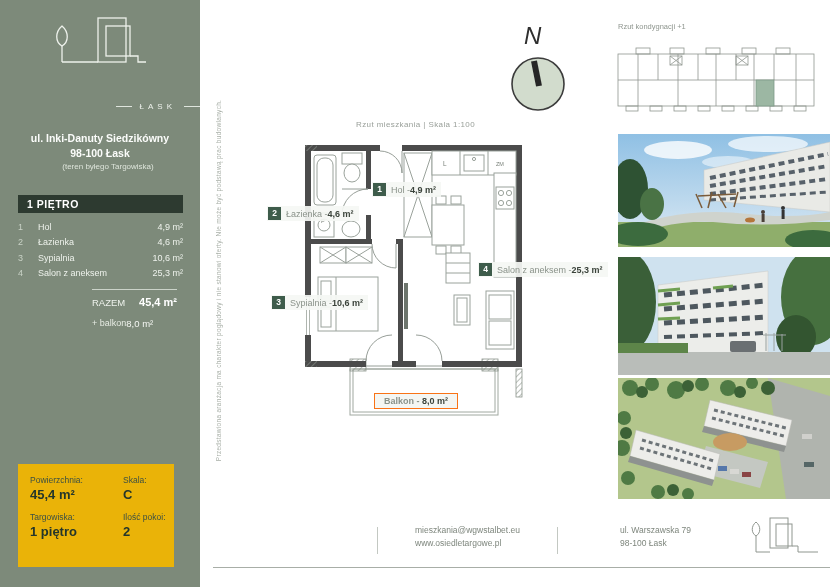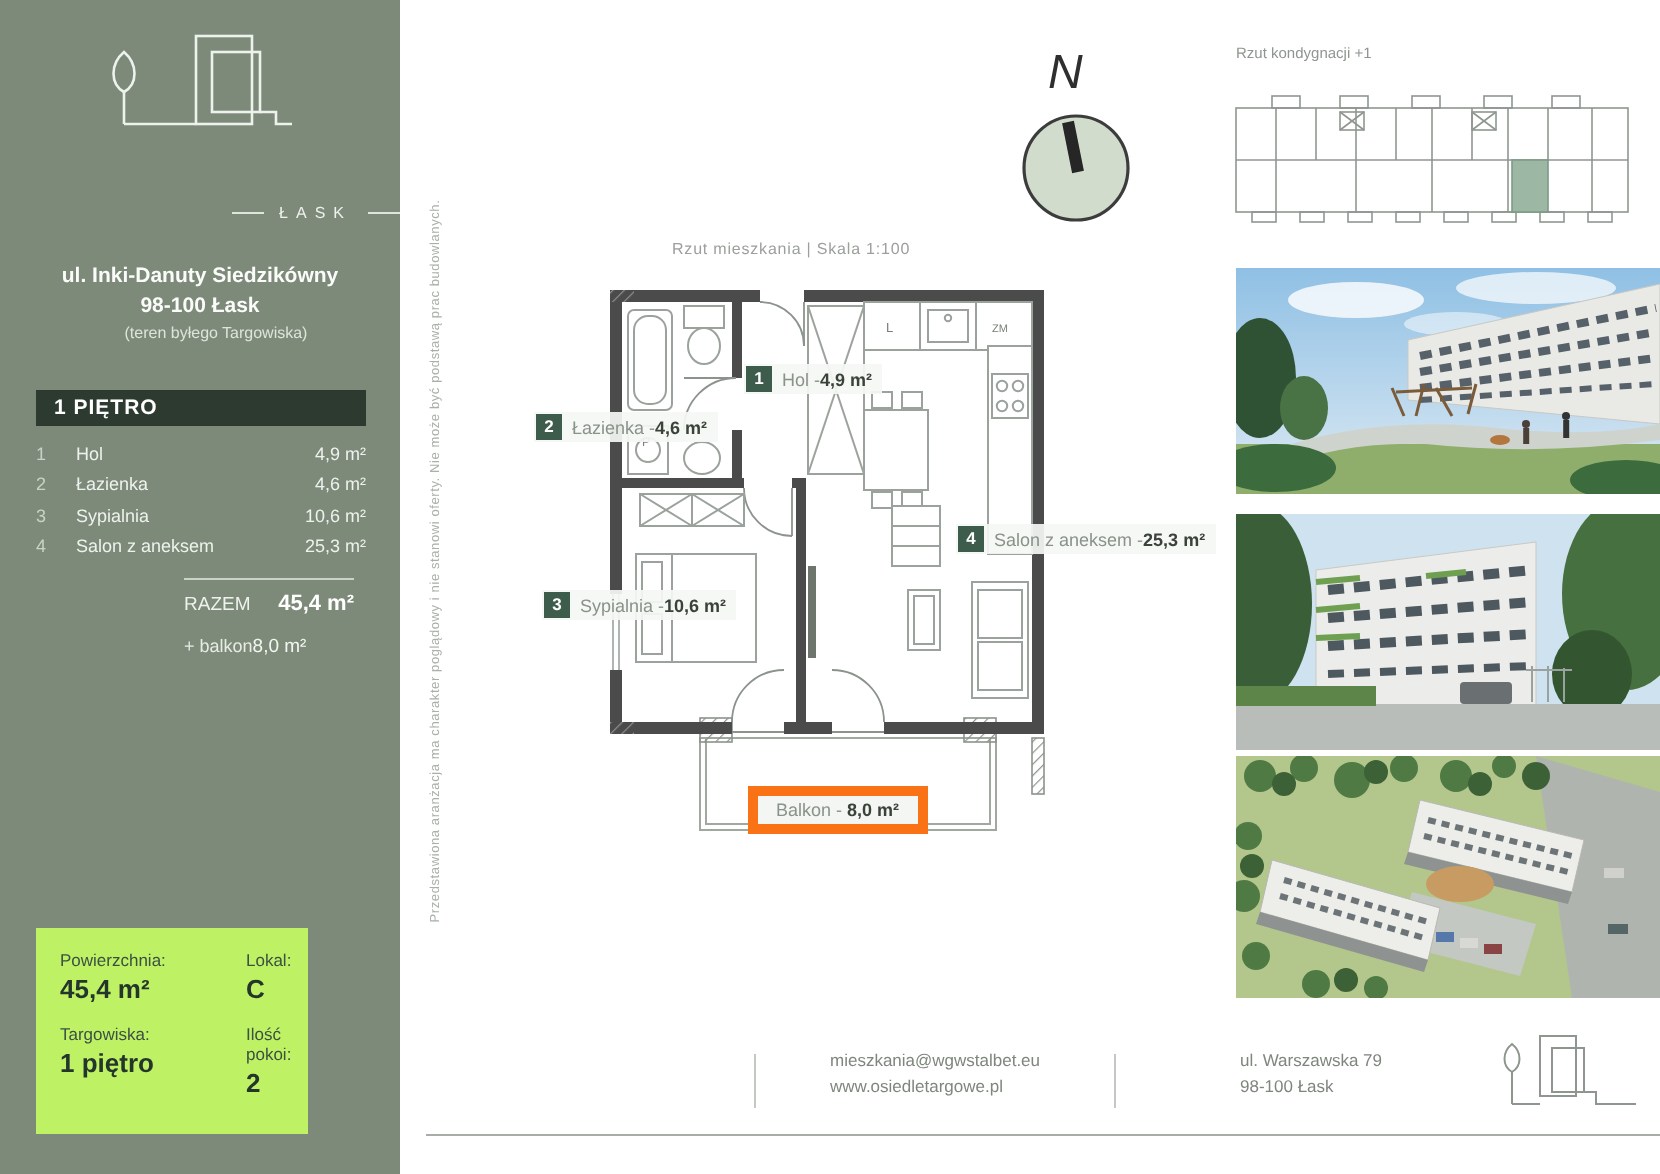--- a/index.html
+++ b/index.html
@@ -27,46 +27,46 @@
   .room-row .ar{text-align:right;}
   .sum-divider{position:absolute;left:92px;top:289px;width:85px;height:1px;background:#dfe5dd;opacity:.8;}
   .total-row{position:absolute;left:18px;top:296px;width:159px;display:flex;justify-content:space-between;align-items:baseline;}
   .total-row .lb{margin-left:74px;font-size:9.5px;color:#eef2ec;}
   .total-row .vl{font-weight:bold;font-size:11px;color:#ffffff;}
   .balk-row{position:absolute;left:18px;top:318px;width:159px;display:flex;}
   .balk-row .lb{margin-left:74px;font-size:9px;color:#e6ebe3;}
   .balk-row .vl{font-size:9.5px;color:#f4f6f2;}
   .unit-title{position:absolute;left:0;top:420px;width:200px;text-align:center;
               font-size:27px;font-weight:bold;color:#ffffff;letter-spacing:0.5px;}
-  .info-box{position:absolute;left:18px;top:464px;width:136px;height:103px;background:#bef264;
+  .info-box{position:absolute;left:18px;top:464px;width:156px;height:103px;background:#eab308;
             padding:11px 0 0 12px;color:#2f4237;}
   .info-grid{display:grid;grid-template-columns:93px 1fr;grid-row-gap:0;}
   .info-cell .lbl{font-size:8.5px;color:#3c5044;}
   .info-cell .val{font-size:13px;font-weight:bold;color:#24362b;margin-top:2px;}
   .info-cell{margin-bottom:10px;}
 
   
   .disclaimer{position:absolute;left:32px;top:277px;width:372px;text-align:center;
               font-size:6.5px;color:#a9b0a8;letter-spacing:0.3px;
               transform:rotate(-90deg);transform-origin:center;}
-  .plan-header{position:absolute;left:304px;top:120px;font-size:8px;color:#9aa09a;letter-spacing:0.4px;padding-left:32px;}
+  .plan-header{position:absolute;left:324px;top:120px;font-size:8px;color:#9aa09a;letter-spacing:0.4px;padding-left:32px;}
   .compass{position:absolute;left:498px;top:14px;width:80px;height:108px;}
   .overview-title{position:absolute;left:618px;top:22px;font-size:7.5px;color:#8f968f;}
   .overview-plan{position:absolute;left:614px;top:36px;width:214px;height:84px;}
   .floorplan{position:absolute;left:230px;top:125px;width:340px;height:305px;}
 
   .plan-label{position:absolute;display:flex;align-items:center;white-space:nowrap;
               background:rgba(245,247,244,0.92);padding:1px 5px 1px 1px;font-size:9px;color:#8a928a;}
   .plan-label .chip{display:inline-block;width:13px;height:13px;background:#3e5c4b;color:#ffffff;
                     font-size:8.5px;font-weight:bold;text-align:center;line-height:13px;margin-right:5px;}
   .plan-label b{color:#3a423a;font-weight:bold;}
   .lbl-1{left:372px;top:182px;} .lbl-2{left:267px;top:206px;}
   .lbl-3{left:271px;top:295px;} .lbl-4{left:478px;top:262px;}
-  .balcony-label{position:absolute;left:374px;top:393px;background:#f4f6f3;border:5px solid #f97316;
-                 padding:2px 9px;font-size:9px;color:#8a928a;white-space:nowrap;}
+  .balcony-label{position:absolute;left:374px;top:393px;background:#f4f6f3;border:1px solid #f97316;
+                 padding:2px 9px;font-size:9px;color:#8a928a;white-space:nowrap;font-weight:bold;}
   .balcony-label b{color:#3a423a;}
 
   
   .photo{position:absolute;left:618px;width:212px;overflow:hidden;}
   .photo1{top:134px;height:113px;} .photo2{top:257px;height:118px;} .photo3{top:378px;height:121px;}
   .photo svg{display:block;}
 
   
   .footer-rule{position:absolute;left:213px;top:567px;width:617px;height:1px;background:#a8aea7;}
   .fcol{position:absolute;top:524px;font-size:8.5px;color:#7e867d;line-height:13px;}
@@ -137,21 +137,21 @@
     </div>
 
 
     <div class="info-box">
       <div class="info-grid">
         <div class="info-cell">
           <div class="lbl">Powierzchnia:</div>
           <div class="val">45,4 m²</div>
         </div>
         <div class="info-cell">
-          <div class="lbl">Lokal:</div>
+          <div class="lbl">Skala:</div>
           <div class="val">C</div>
         </div>
         <div class="info-cell">
           <div class="lbl">Targowiska:</div>
           <div class="val">1 piętro</div>
         </div>
         <div class="info-cell">
           <div class="lbl">Ilość pokoi:</div>
           <div class="val">2</div>
         </div>

